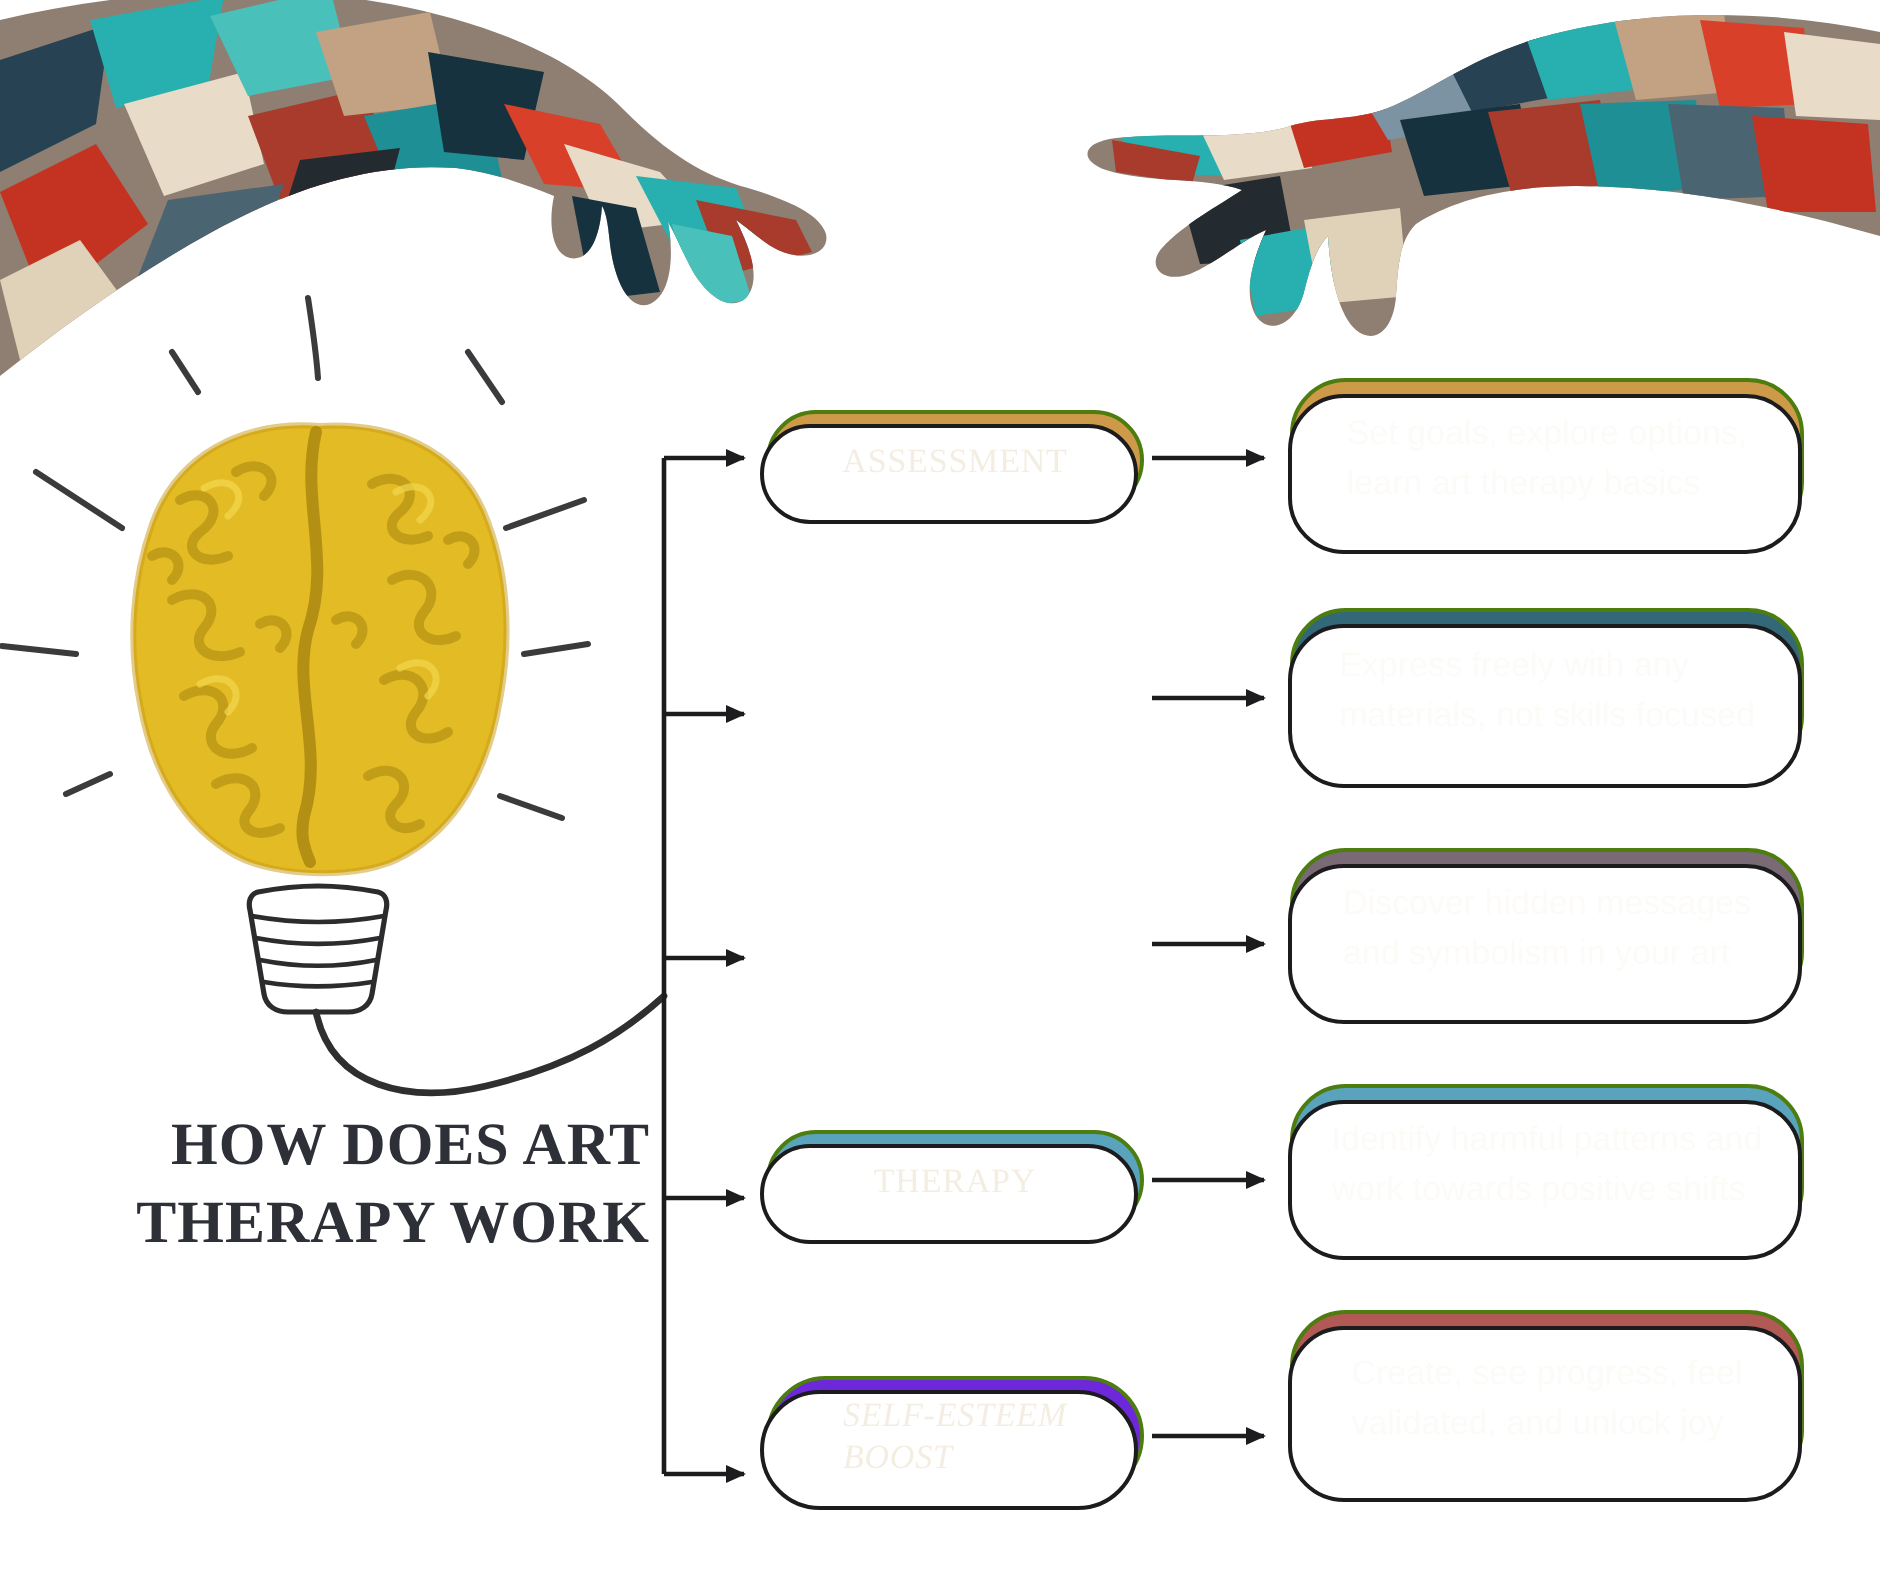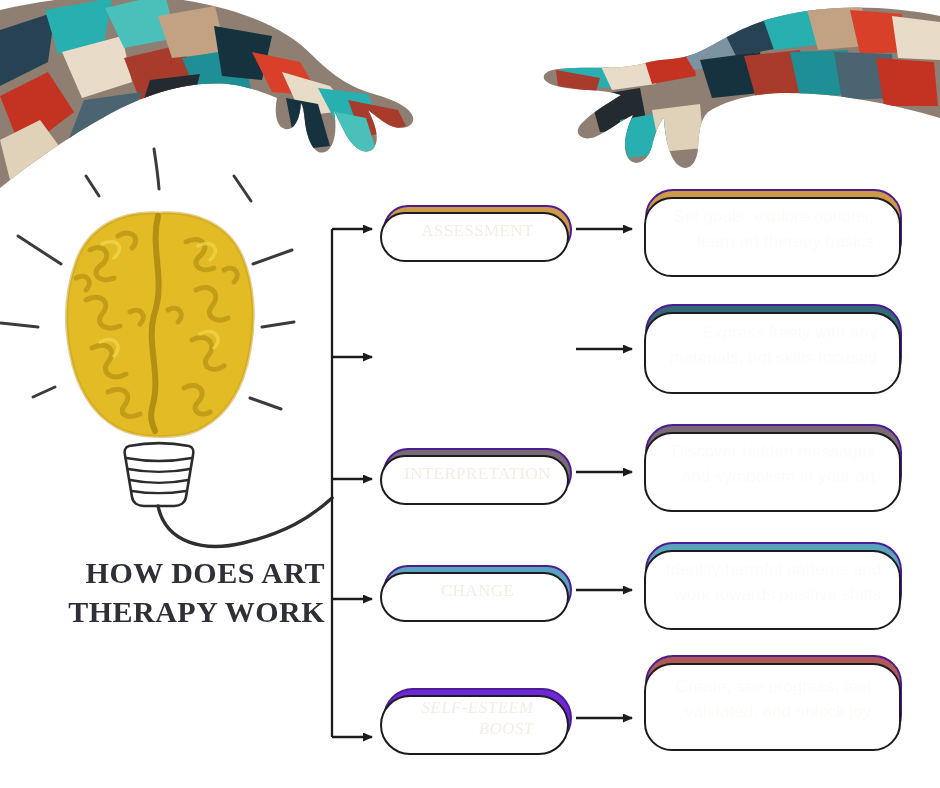--- a/index.html
+++ b/index.html
@@ -3,22 +3,22 @@
 <meta charset="utf-8">
 <style>
   html,body{margin:0;padding:0;background:#ffffff;}
   .stage{
     position:relative;width:940px;height:788px;background:#ffffff;
     overflow:hidden;font-family:"Liberation Sans",sans-serif;
   }
   .art{position:absolute;left:0;top:0;z-index:1;}
   .card{
     position:absolute;box-sizing:border-box;z-index:2;
-    border:2px solid #4c1d95;display:flex;align-items:center;justify-content:center;
-    text-align:right;white-space:pre-line;
+    border:2px solid #4d7c0f;display:flex;align-items:center;justify-content:center;
+    text-align:left;white-space:pre-line;
   }
   .card::after{
     content:"";position:absolute;inset:-2px;border:2px solid #1c1c1e;
     border-radius:inherit;background:#ffffff;z-index:-1;
   }
   .pill{
     left:383px;width:189px;height:50px;border-radius:26px;
     font-family:"Liberation Serif",serif;font-size:17px;font-weight:500;
     letter-spacing:.4px;color:#f4eee2;line-height:21px;padding:0 6px;
   }
@@ -186,22 +186,21 @@
       <path d="M576,472 L632,472" marker-end="url(#ah)"></path>
       <path d="M576,590 L632,590" marker-end="url(#ah)"></path>
       <path d="M576,718 L632,718" marker-end="url(#ah)"></path>
     </g>
   </svg>
 
   <div class="title">HOW DOES ART
 THERAPY WORK</div>
 
   <div class="card pill" id="row1-pill" style="background-color: rgb(205, 154, 74);">ASSESSMENT</div>
-  <div class="card pill" id="row3-pill" style="background-color: rgb(122, 106, 118);">INTERPRETATION</div>
-  <div class="card pill" id="row4-pill" style="background-color: rgb(90, 163, 189);">CHANGE</div>
+  <div class="card pill" id="row4-pill" style="background-color: rgb(90, 163, 189);">THERAPY</div>
   <div class="card pill" id="row5-pill" style="background-color: #6d28d9; font-style: italic;">SELF-ESTEEM
 BOOST</div>
 
   <div class="card box" id="row1-box" style="background-color: rgb(205, 154, 74);">Set goals, explore options,
 learn art therapy basics</div>
   <div class="card box" id="row2-box" style="background-color: rgb(51, 104, 121);">Express freely with any
 materials, not skills focused</div>
   <div class="card box" id="row3-box" style="background-color: rgb(122, 106, 118);">Discover hidden messages
 and symbolism in your art</div>
   <div class="card box" id="row4-box" style="background-color: rgb(90, 163, 189);">Identify harmful patterns and

